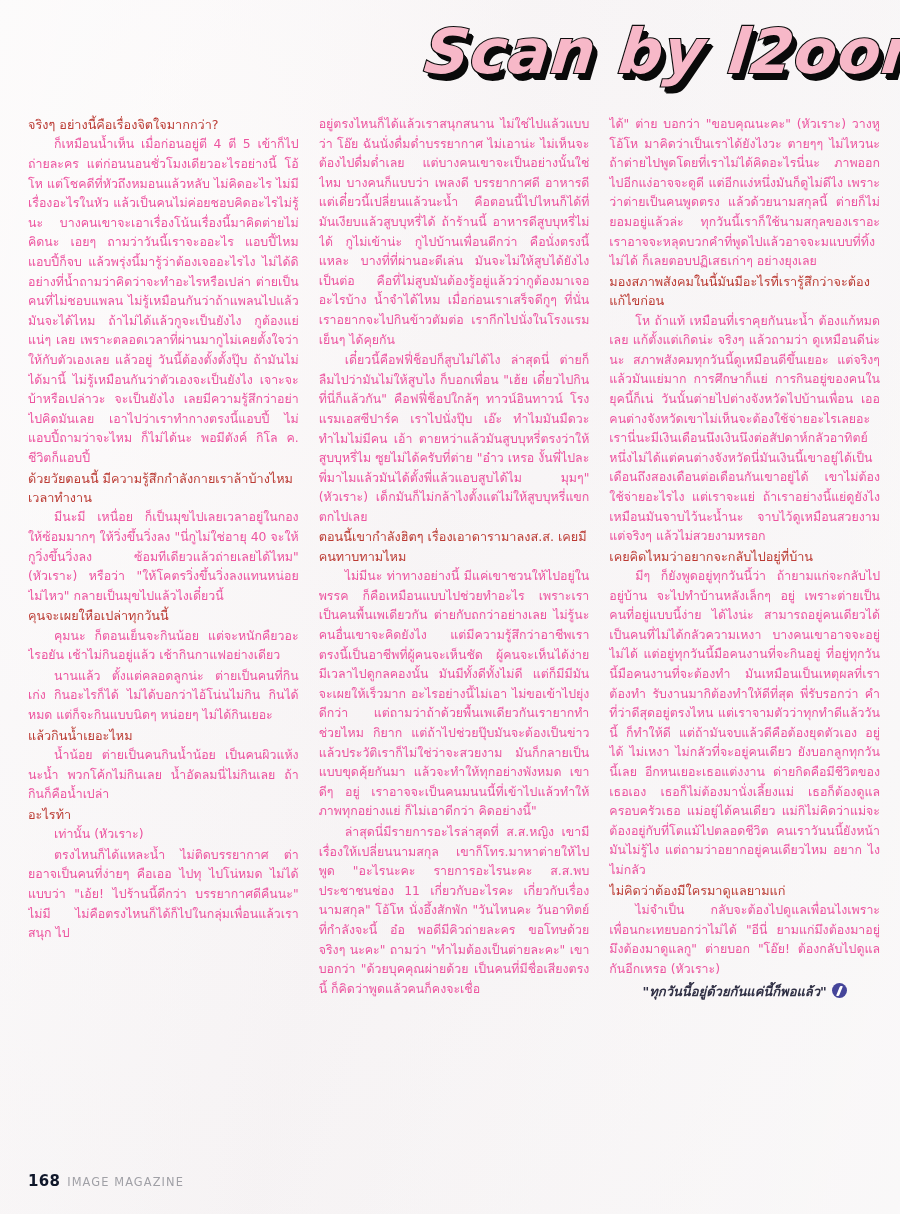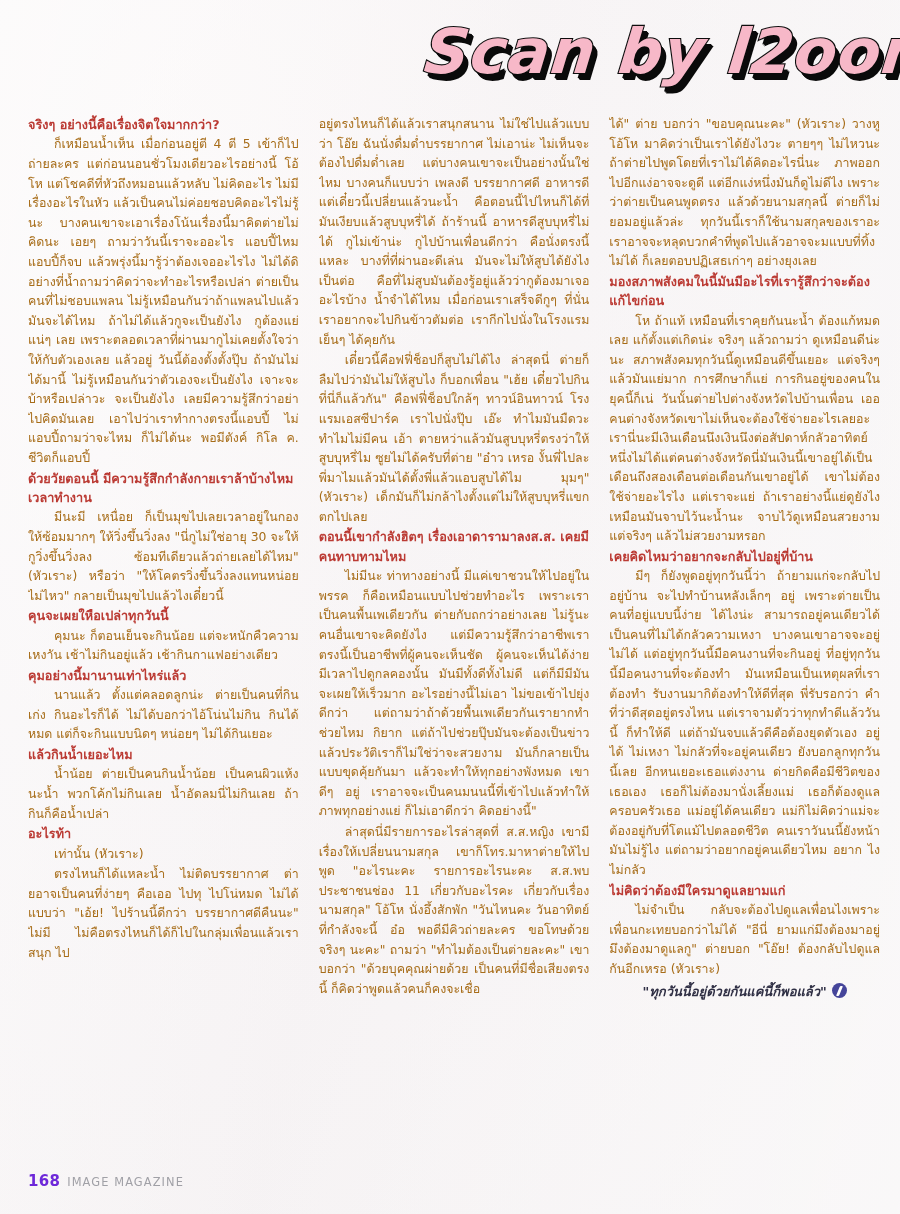--- a/index.html
+++ b/index.html
@@ -67,35 +67,35 @@
   }
   .col {
     width: 271px;
     height: 100%;
     overflow: hidden;
   }
 
   .para {
     font-size: 12.4px;
     line-height: 19.6px;
-    color: #a16207;
+    color: #ec4899;
     text-align: justify;
     text-justify: inter-word;
     text-indent: 26px;
     margin: 0 0 1px 0;
     font-weight: 400;
     opacity: 0.93;
   }
   .para.noindent { text-indent: 0; }
 
   .qhead {
     font-size: 12.7px;
     line-height: 19.4px;
     color: #bb3a33;
-    font-weight: 700;
+    font-weight: 400;
     text-align: left;
     margin: 1px 0 0 0;
     text-indent: 0;
   }
 
   .closing {
     font-size: 13px;
     line-height: 20px;
     color: #2f2f44;
     font-weight: 700;
@@ -132,21 +132,21 @@
     left: 28px;
     bottom: 24px;
     display: flex;
     align-items: baseline;
     gap: 7px;
     z-index: 4;
   }
   .footer-page {
     font-size: 15px;
     font-weight: 700;
-    color: #6d28d9;
+    color: #0f172a;
     letter-spacing: 0.3px;
     text-align: center;
   }
   .footer-name {
     font-size: 11.4px;
     font-weight: 400;
     color: #a0a0a6;
     letter-spacing: 1.1px;
   }
 </style>
@@ -157,24 +157,23 @@
 
 <div class="watermark">
   <div class="watermark-text">Scan by l2oom</div>
 </div>
 
 <div class="columns" id="columns-root">
     <div class="col">
       <p class="qhead">จริงๆ อย่างนี้คือเรื่องจิตใจมากกว่า?</p>
       <p class="para">ก็เหมือนน้ำเห็น เมื่อก่อนอยู่ตี 4 ตี 5 เข้าก็ไปถ่ายละคร แต่ก่อนนอนชั่วโมงเดียวอะไรอย่างนี้ โอ้โห แต่โชคดีที่หัวถึงหมอนแล้วหลับ ไม่คิดอะไร ไม่มีเรื่องอะไรในหัว แล้วเป็นคนไม่ค่อยชอบคิดอะไรไม่รู้นะ บางคนเขาจะเอาเรื่องโน้นเรื่องนี้มาคิดต่ายไม่คิดนะ เอยๆ ถามว่าวันนี้เราจะออะไร แอบปี้ไหม แอบปี้ก็จบ แล้วพรุ่งนี้มารู้ว่าต้องเจออะไรไง ไม่ได้ดิ อย่างที่น้ำถามว่าคิดว่าจะทำอะไรหรือเปล่า ต่ายเป็นคนที่ไม่ชอบแพลน ไม่รู้เหมือนกันว่าถ้าแพลนไปแล้วมันจะได้ไหม ถ้าไม่ได้แล้วกูจะเป็นยังไง กูต้องแย่แน่ๆ เลย เพราะตลอดเวลาที่ผ่านมากูไม่เคยตั้งใจว่าให้กับตัวเองเลย แล้วอยู่ วันนี้ต้องตั้งตั้งปุ๊บ ถ้ามันไม่ได้มานี้ ไม่รู้เหมือนกันว่าตัวเองจะเป็นยังไง เจาะจะบ้าหรือเปล่าวะ จะเป็นยังไง เลยมีความรู้สึกว่าอย่าไปคิดมันเลย เอาไปว่าเราทำกางตรงนี้แอบปี้ ไม่แอบปี้ถามว่าจะไหม ก็ไม่ได้นะ พอมีตังค์ กิโล ค. ชีวิตก็แอบปี้</p>
       <p class="qhead">ด้วยวัยตอนนี้ มีความรู้สึกกำลังกายเราล้าบ้างไหม เวลาทำงาน</p>
-      <p class="para">มีนะมี เหนื่อย ก็เป็นมุขไปเลยเวลาอยู่ในกอง ให้ซ้อมมากๆ ให้วิ่งขึ้นวิ่งลง "นี่กูไม่ใช่อายุ 30 จะให้กูวิ่งขึ้นวิ่งลง ซ้อมทีเดียวแล้วถ่ายเลยได้ไหม" (หัวเราะ) หรือว่า "ให้โคตรวิ่งขึ้นวิ่งลงแทนหน่อย ไม่ไหว" กลายเป็นมุขไปแล้วไงเดี๋ยวนี้</p>
+      <p class="para">มีนะมี เหนื่อย ก็เป็นมุขไปเลยเวลาอยู่ในกอง ให้ซ้อมมากๆ ให้วิ่งขึ้นวิ่งลง "นี่กูไม่ใช่อายุ 40 จะให้กูวิ่งขึ้นวิ่งลง ซ้อมทีเดียวแล้วถ่ายเลยได้ไหม" (หัวเราะ) หรือว่า "ให้โคตรวิ่งขึ้นวิ่งลงแทนหน่อย ไม่ไหว" กลายเป็นมุขไปแล้วไงเดี๋ยวนี้</p>
       <p class="qhead">คุนจะเผยใหือเปล่าทุกวันนี้</p>
-      <p class="para">คุมนะ ก็ตอนเย็นจะกินน้อย แต่จะหนักคืวความเหงาัน เช้าไม่กินอยู่แล้ว เช้ากินกาแฟอย่างเดียว</p>
-      <p class="qhead">คุมอย่างนี้มานานเท่าไหร่แล้ว</p>
+      <p class="para">คุมนะ ก็ตอนเย็นจะกินน้อย แต่จะหนักคืยวอะไรอยัน เช้าไม่กินอยู่แล้ว เช้ากินกาแฟอย่างเดียว</p>
       <p class="para">นานแล้ว ตั้งแต่คลอดลูกน่ะ ต่ายเป็นคนที่กินเก่ง กินอะไรก็ได้ ไม่ได้บอกว่าไอ้โน่นไม่กิน กินได้หมด แต่ก็จะกินแบบนิดๆ หน่อยๆ ไม่ได้กินเยอะ</p>
       <p class="qhead">แล้วกินน้ำเยอะไหม</p>
       <p class="para">น้ำน้อย ต่ายเป็นคนกินน้ำน้อย เป็นคนผิวแห้งนะน้ำ พวกโค้กไม่กินเลย น้ำอัดลมนี่ไม่กินเลย ถ้ากินก็คือน้ำเปล่า</p>
       <p class="qhead">อะไรท้า</p>
       <p class="para">เท่านั้น (หัวเราะ)</p>
       <p class="para">ตรงไหนก็ได้แหละน้ำ ไม่ติดบรรยากาศ ต่ายอาจเป็นคนที่ง่ายๆ คือเออ ไปทุ ไปโน่หมด ไม่ได้แบบว่า "เอ้ย! ไปร้านนี้ดีกว่า บรรยากาศดีคืนนะ" ไม่มี ไม่คือตรงไหนก็ได้ก็ไปในกลุ่มเพื่อนแล้วเราสนุก ไป</p>
     </div>
     <div class="col">
       <p class="para noindent">อยู่ตรงไหนก็ได้แล้วเราสนุกสนาน ไม่ใช่ไปแล้วแบบว่า โอ๊ย ฉันนั่งดื่มด่ำบรรยากาศ ไม่เอาน่ะ ไม่เห็นจะต้องไปดื่มด่ำเลย แต่บางคนเขาจะเป็นอย่างนั้นใช่ไหม บางคนก็แบบว่า เพลงดี บรรยากาศดี อาหารดี แต่เดี๋ยวนี้เปลี่ยนแล้วนะน้ำ คือตอนนี้ไปไหนก็ได้ที่มันเงียบแล้วสูบบุหรี่ได้ ถ้าร้านนี้ อาหารดีสูบบุหรี่ไม่ได้ กูไม่เข้าน่ะ กูไปบ้านเพื่อนดีกว่า คือนั่งตรงนี้แหละ บางที่ที่ผ่านอะดีเล่น มันจะไม่ให้สูบได้ยังไง เป็นต่อ คือที่ไม่สูบมันต้องรู้อยู่แล้วว่ากูต้องมาเจออะไรบ้าง น้ำจำได้ไหม เมื่อก่อนเราเสร็จดีกูๆ ที่นั่น เราอยากจะไปกินข้าวตัมต่อ เรากีกไปนั่งในโรงแรมเย็นๆ ได้คุยกัน</p>
       <p class="para">เดี๋ยวนี้คือฟฟี่ช็อปก็สูบไม่ได้ไง ล่าสุดนี่ ต่ายก็ลืมไปว่ามันไม่ให้สูบไง ก็บอกเพื่อน "เฮ้ย เดี๋ยวไปกินที่นี่ก็แล้วกัน" คือฟฟี่ช็อปใกล้ๆ ทาวน์อินทาวน์ โรงแรมเอสซีปาร์ค เราไปนั่งปุ๊บ เอ๊ะ ทำไมมันมืดวะ ทำไมไม่มีคน เอ้า ตายหว่าแล้วมันสูบบุหรี่ตรงว่าให้สูบบุหรี่ไม ซูยไม่ได้ครับที่ต่าย "อ๋าว เหรอ งั้นพี่ไปละ พี่มาไมแล้วมันได้ตั้งพี่แล้วแอบสูบได้ไม มุมๆ" (หัวเราะ) เด็กมันก็ไม่กล้าไงตั้งแต่ไม่ให้สูบบุหรี่แขกตกไปเลย</p>

